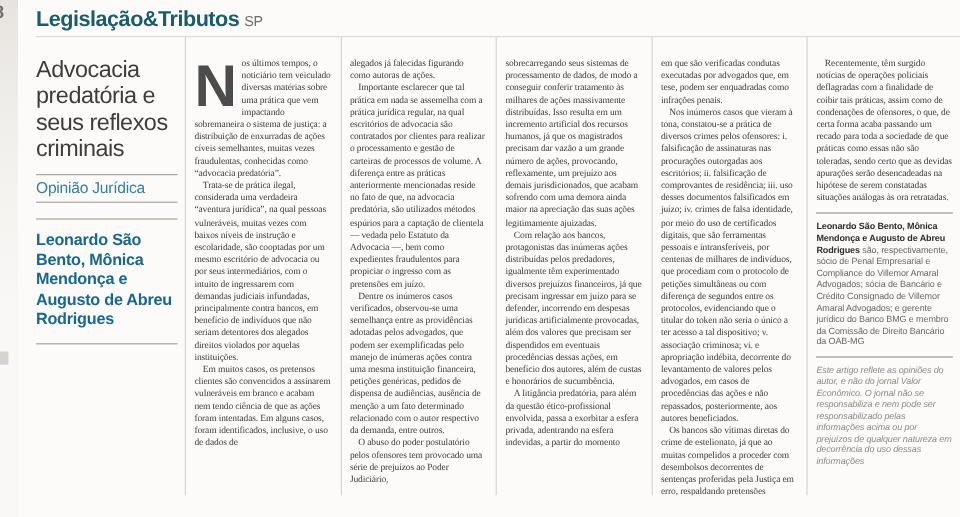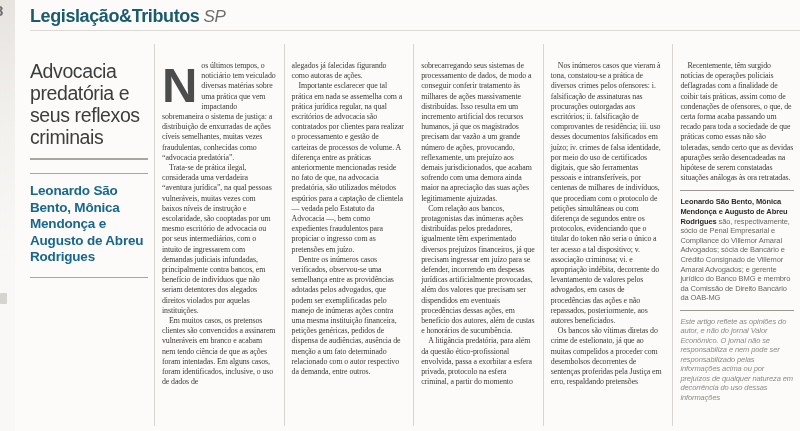--- a/index.html
+++ b/index.html
@@ -15,24 +15,24 @@
   .page{position:relative;width:800px;height:431px;}
   
   .left-edge{position:absolute;left:0;top:0;width:15px;height:431px;
     background:linear-gradient(180deg,#e7e4e0 0%,#f3f1ee 30%,#f9f8f6 60%);overflow:hidden;}
   .edge-num{position:absolute;left:-5px;top:2px;width:14px;overflow:hidden;
     font-family:"Liberation Sans",sans-serif;font-weight:bold;font-size:15px;color:#6e6e6e;}
   .edge-mark{position:absolute;left:0;top:293px;width:7px;height:11px;background:#b9b6b2;opacity:.55;border-radius:1px;}
   
   .masthead{position:absolute;left:30px;top:6px;font-family:"Liberation Sans",sans-serif;}
   .m-title{font-weight:bold;font-size:18px;letter-spacing:-0.4px;color:var(--c-masthead);}
-  .m-region{font-size:17px;color:#6d6d6d;margin-left:4px;letter-spacing:-0.3px;font-style:italic;}
+  .m-region{font-size:12px;color:#6d6d6d;margin-left:4px;letter-spacing:-0.3px;}
   .head-rule{position:absolute;left:30px;right:0;top:30px;height:1px;background:#ddd9d4;}
   
-  .content{position:absolute;left:0;top:44px;width:800px;height:382px;
+  .content{position:absolute;left:0;top:31px;width:800px;height:382px;
     display:flex;padding:0;box-sizing:border-box;overflow:hidden;justify-content:space-between;}
   .col-head{flex:0 0 118px;margin-left:30px;padding-top:16px;box-sizing:border-box;}
   .bcol{flex:1 1 0;border-left:1px solid var(--c-divider);margin-left:6px;padding:17px 2px 0 7px;
     box-sizing:border-box;font-size:7.9px;line-height:10.2px;color:var(--c-body);
     letter-spacing:-0.1px;overflow:hidden;}
   .bcol:last-child{padding-right:6px;}
   
   h1{margin:0 0 10px 0;font-family:"Liberation Sans",sans-serif;font-weight:400;
     font-size:19.5px;line-height:22px;letter-spacing:-0.4px;color:#3d3d3d;}
   .krule{height:1px;background:#a9a5a0;margin:0;}
@@ -66,53 +66,56 @@
   <div class="masthead">
     <span class="m-title">Legislação&amp;Tributos</span><span class="m-region">SP</span>
   </div>
   <div class="head-rule"></div>
 
   <div class="content">
 
     <div class="col-head">
       <h1>Advocacia predatória e seus reflexos criminais</h1>
       <div class="krule"></div>
+      <div class="kicker">Opinião Jurídica</div>
       <div class="krule"></div>
       <div class="gap12"></div>
       <div class="krule"></div>
       <div class="byline">Leonardo São Bento, Mônica Mendonça e Augusto de Abreu Rodrigues</div>
       <div class="krule"></div>
     </div>
 
     <div class="bcol">
       <div class="colflow">
           <p class="bp"><span class="dropcap">N</span>os últimos tempos, o noticiário tem veiculado diversas matérias sobre uma prática que vem impactando sobremaneira o sistema de justiça: a distribuição de enxurradas de ações cíveis semelhantes, muitas vezes fraudulentas, conhecidas como “advocacia predatória”.</p>
           <p class="bp ind">Trata-se de prática ilegal, considerada uma verdadeira “aventura jurídica”, na qual pessoas vulneráveis, muitas vezes com baixos níveis de instrução e escolaridade, são cooptadas por um mesmo escritório de advocacia ou por seus intermediários, com o intuito de ingressarem com demandas judiciais infundadas, principalmente contra bancos, em benefício de indivíduos que não seriam detentores dos alegados direitos violados por aquelas instituições.</p>
           <p class="bp ind">Em muitos casos, os pretensos clientes são convencidos a assinarem vulneráveis em branco e acabam nem tendo ciência de que as ações foram intentadas. Em alguns casos, foram identificados, inclusive, o uso de dados de</p>
         </div>
     </div>
 
     <div class="bcol">
       <div class="colflow">
           <p class="bp">alegados já falecidas figurando como autoras de ações.</p>
           <p class="bp ind">Importante esclarecer que tal prática em nada se assemelha com a prática jurídica regular, na qual escritórios de advocacia são contratados por clientes para realizar o processamento e gestão de carteiras de processos de volume. A diferença entre as práticas anteriormente mencionadas reside no fato de que, na advocacia predatória, são utilizados métodos espúrios para a captação de clientela — vedada pelo Estatuto da Advocacia —, bem como expedientes fraudulentos para propiciar o ingresso com as pretensões em juízo.</p>
           <p class="bp ind">Dentre os inúmeros casos verificados, observou-se uma semelhança entre as providências adotadas pelos advogados, que podem ser exemplificadas pelo manejo de inúmeras ações contra uma mesma instituição financeira, petições genéricas, pedidos de dispensa de audiências, ausência de menção a um fato determinado relacionado com o autor respectivo da demanda, entre outros.</p>
+          <p class="bp ind">O abuso do poder postulatório pelos ofensores tem provocado uma série de prejuízos ao Poder Judiciário,</p>
         </div>
     </div>
 
     <div class="bcol">
       <div class="colflow">
           <p class="bp">sobrecarregando seus sistemas de processamento de dados, de modo a conseguir conferir tratamento às milhares de ações massivamente distribuídas. Isso resulta em um incremento artificial dos recursos humanos, já que os magistrados precisam dar vazão a um grande número de ações, provocando, reflexamente, um prejuízo aos demais jurisdicionados, que acabam sofrendo com uma demora ainda maior na apreciação das suas ações legitimamente ajuizadas.</p>
           <p class="bp ind">Com relação aos bancos, protagonistas das inúmeras ações distribuídas pelos predadores, igualmente têm experimentado diversos prejuízos financeiros, já que precisam ingressar em juízo para se defender, incorrendo em despesas jurídicas artificialmente provocadas, além dos valores que precisam ser dispendidos em eventuais procedências dessas ações, em benefício dos autores, além de custas e honorários de sucumbência.</p>
-          <p class="bp ind">A litigância predatória, para além da questão ético-profissional envolvida, passa a exorbitar a esfera privada, protocolo na esfera criminal, a partir do momento</p>
+          <p class="bp ind">A litigância predatória, para além da questão ético-profissional envolvida, passa a exorbitar a esfera privada, adentrando na esfera indevidas, a partir do momento</p>
         </div>
     </div>
 
     <div class="bcol">
       <div class="colflow">
+          <p class="bp">em que são verificadas condutas executadas por advogados que, em tese, podem ser enquadradas como infrações penais.</p>
           <p class="bp ind">Nos inúmeros casos que vieram à tona, constatou-se a prática de diversos crimes pelos ofensores: i. falsificação de assinaturas nas procurações outorgadas aos escritórios; ii. falsificação de comprovantes de residência; iii. uso desses documentos falsificados em juízo; iv. crimes de falsa identidade, por meio do uso de certificados digitais, que são ferramentas pessoais e intransferíveis, por centenas de milhares de indivíduos, que procediam com o protocolo de petições simultâneas ou com diferença de segundos entre os protocolos, evidenciando que o titular do token não seria o único a ter acesso a tal dispositivo; v. associação criminosa; vi. e apropriação indébita, decorrente do levantamento de valores pelos advogados, em casos de procedências das ações e não repassados, posteriormente, aos autores beneficiados.</p>
           <p class="bp ind">Os bancos são vítimas diretas do crime de estelionato, já que ao muitas compelidos a proceder com desembolsos decorrentes de sentenças proferidas pela Justiça em erro, respaldando pretensões</p>
         </div>
     </div>
 
     <div class="bcol">
       <div class="colflow">
           <p class="bp ind">Recentemente, têm surgido notícias de operações policiais deflagradas com a finalidade de coibir tais práticas, assim como de condenações de ofensores, o que, de certa forma acaba passando um recado para toda a sociedade de que práticas como essas não são toleradas, sendo certo que as devidas apurações serão desencadeadas na hipótese de serem constatadas situações análogas às ora retratadas.</p>
         </div>
       <div class="rule-mid"></div>

